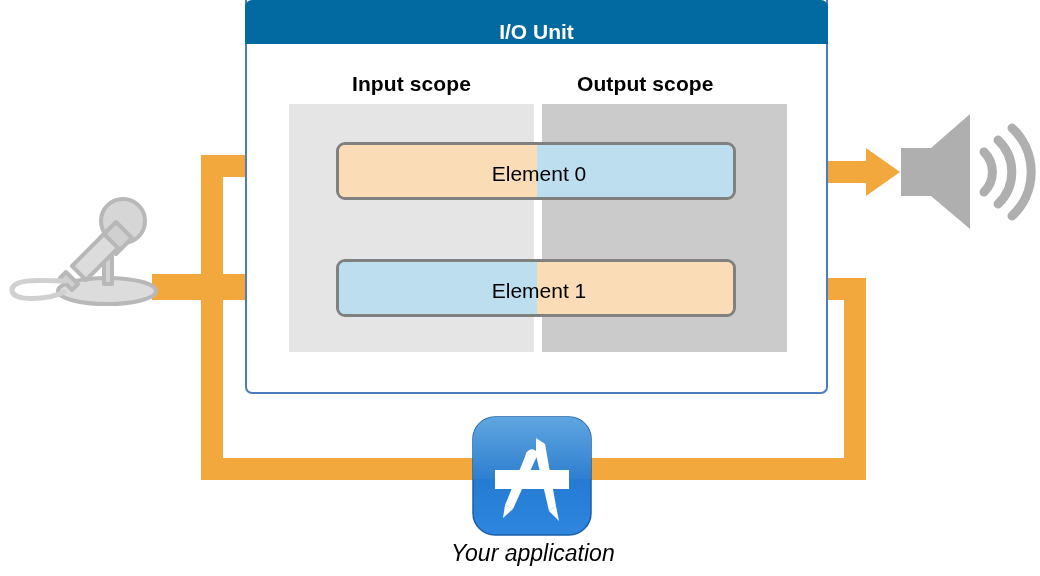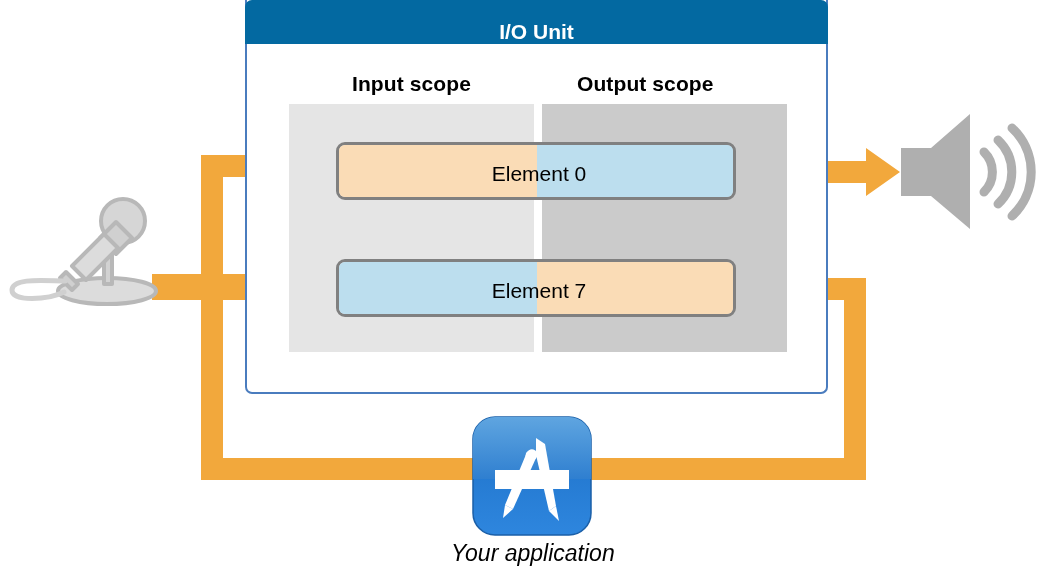--- a/index.html
+++ b/index.html
@@ -113,21 +113,21 @@
     <div class="half half-out fill-blue"></div>
     <div class="element-text">
       <span class="elem-label">Element 0</span>
     </div>
   </div>
 
   <div class="element-box" id="element-1">
     <div class="half half-in fill-blue"></div>
     <div class="half half-out fill-orange"></div>
     <div class="element-text">
-      <span class="elem-label">Element 7</span>
+      <span class="elem-label">Element 1</span>
     </div>
   </div>
 
   <svg width="1040" height="576" style="pointer-events:none;">
     <defs>
       <linearGradient id="appTop" x1="0" y1="0" x2="0" y2="1">
         <stop offset="0%" stop-color="#5FA5E0"></stop>
         <stop offset="100%" stop-color="#2F7FD0"></stop>
       </linearGradient>
       <linearGradient id="appBot" x1="0" y1="0" x2="0" y2="1">

